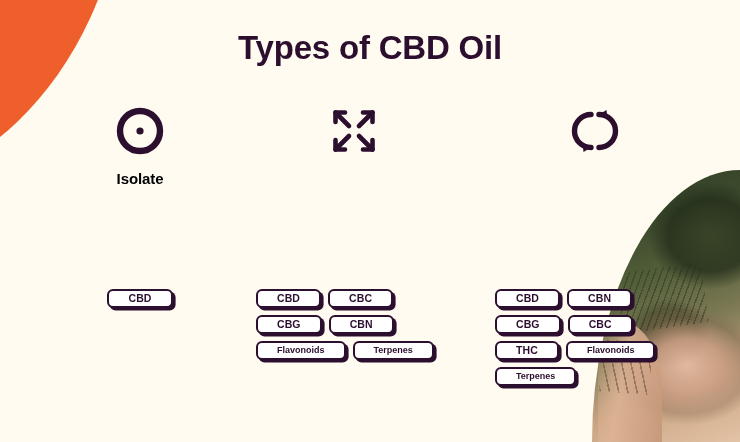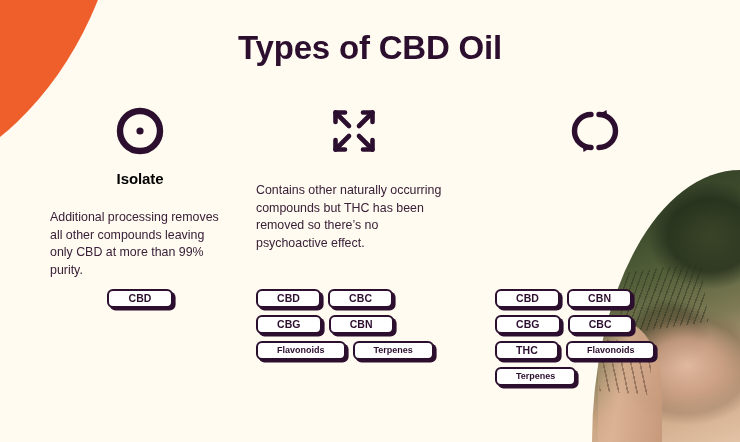--- a/index.html
+++ b/index.html
@@ -192,42 +192,40 @@
   <div class="columns">
 
     <div class="col col-0">
       <div class="icon-wrap">
         <svg width="54" height="54" viewBox="0 0 54 54" aria-hidden="true">
           <circle cx="27" cy="27" r="20" fill="none" stroke="#2C0E2E" stroke-width="6.4"></circle>
           <circle cx="27" cy="27" r="3.6" fill="#2C0E2E"></circle>
         </svg>
       </div>
       <div class="col-head">Isolate</div>
-      <div class="col-body">Additional processing removes all other compounds leaving only CBD at more than 99% purity.</div>
       <div class="tag-group">
         <div class="tag w-fixed">CBD</div>
       </div>
     </div>
 
     <div class="col col-1">
       <div class="icon-wrap">
         <svg width="56" height="56" viewBox="0 0 56 56" aria-hidden="true">
           <g stroke="#2C0E2E" stroke-width="4.6" stroke-linecap="round" stroke-linejoin="round" fill="none">
             <path d="M23 23 L9.5 9.5"></path>
               <path d="M9.5 19 L9.5 9.5 L19 9.5"></path>
             <path d="M33 23 L46.5 9.5"></path>
               <path d="M37 9.5 L46.5 9.5 L46.5 19"></path>
             <path d="M23 33 L9.5 46.5"></path>
               <path d="M9.5 37 L9.5 46.5 L19 46.5"></path>
             <path d="M33 33 L46.5 46.5"></path>
               <path d="M46.5 37 L46.5 46.5 L37 46.5"></path>
           </g>
         </svg>
       </div>
-      <div class="col-body">Contains other naturally occurring compounds but THC has been removed so there’s no psychoactive effect.</div>
       <div class="tag-group">
         <div class="tag w-fixed">CBD</div>
         <div class="tag w-fixed">CBC</div>
         <div class="tag w-fixed">CBG</div>
         <div class="tag w-fixed">CBN</div>
         <div class="tag w-fixed tag-small">Flavonoids</div>
         <div class="tag w-fixed tag-small">Terpenes</div>
       </div>
     </div>
 

